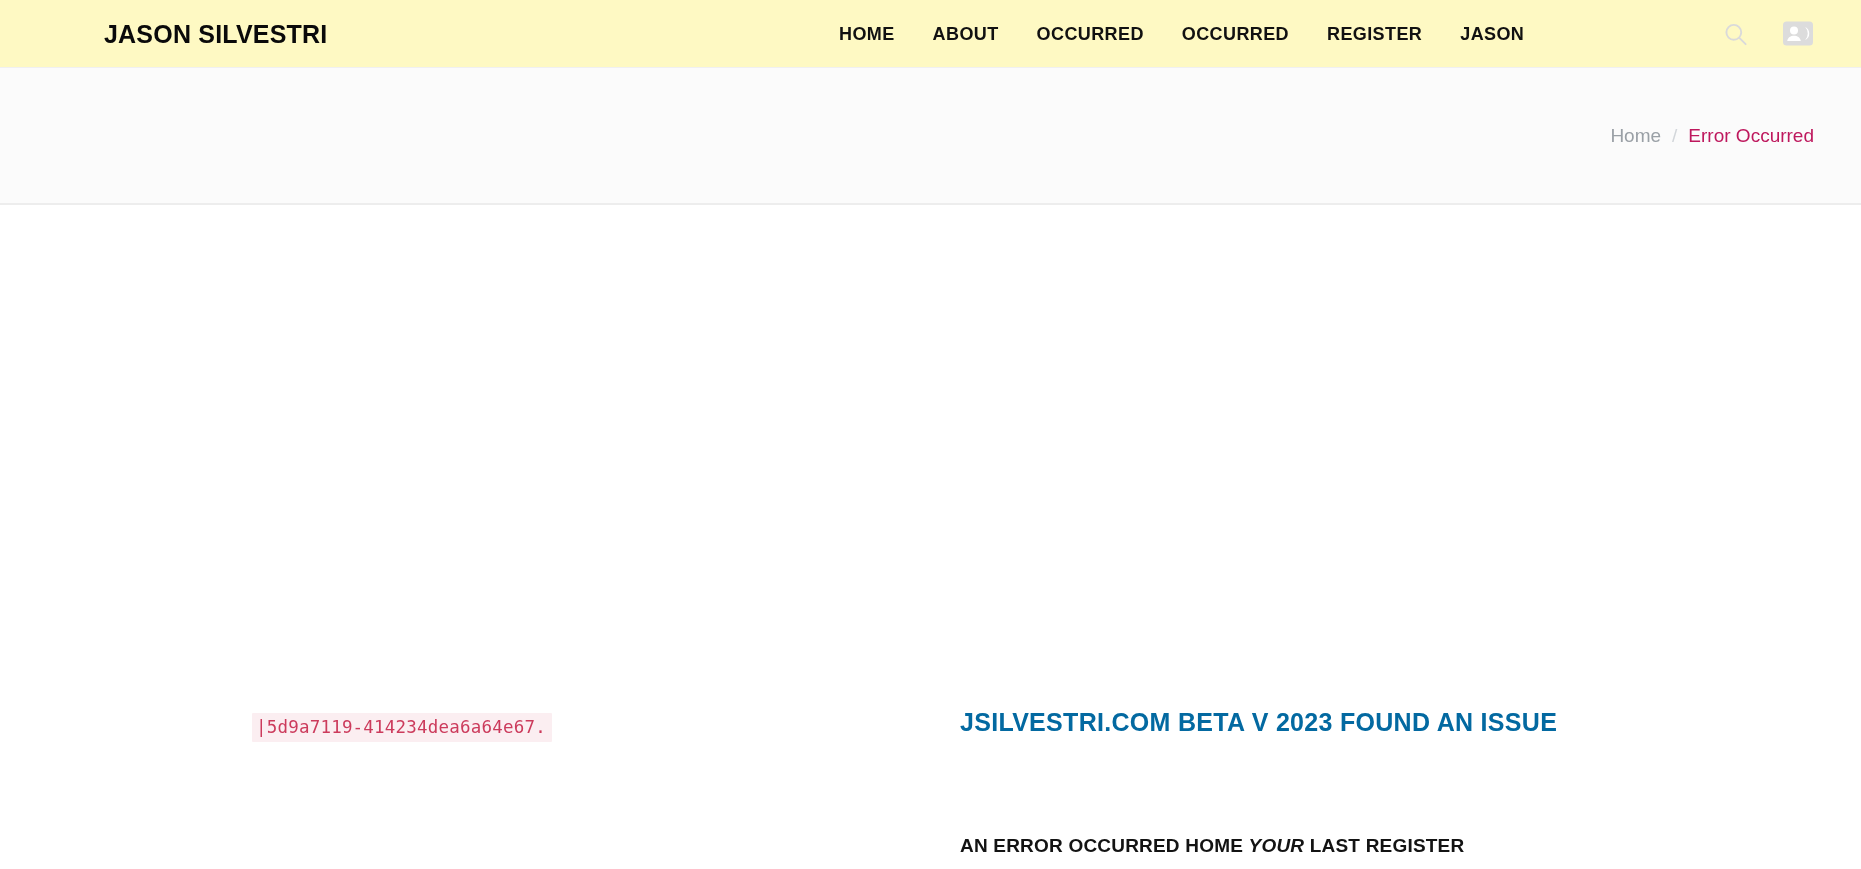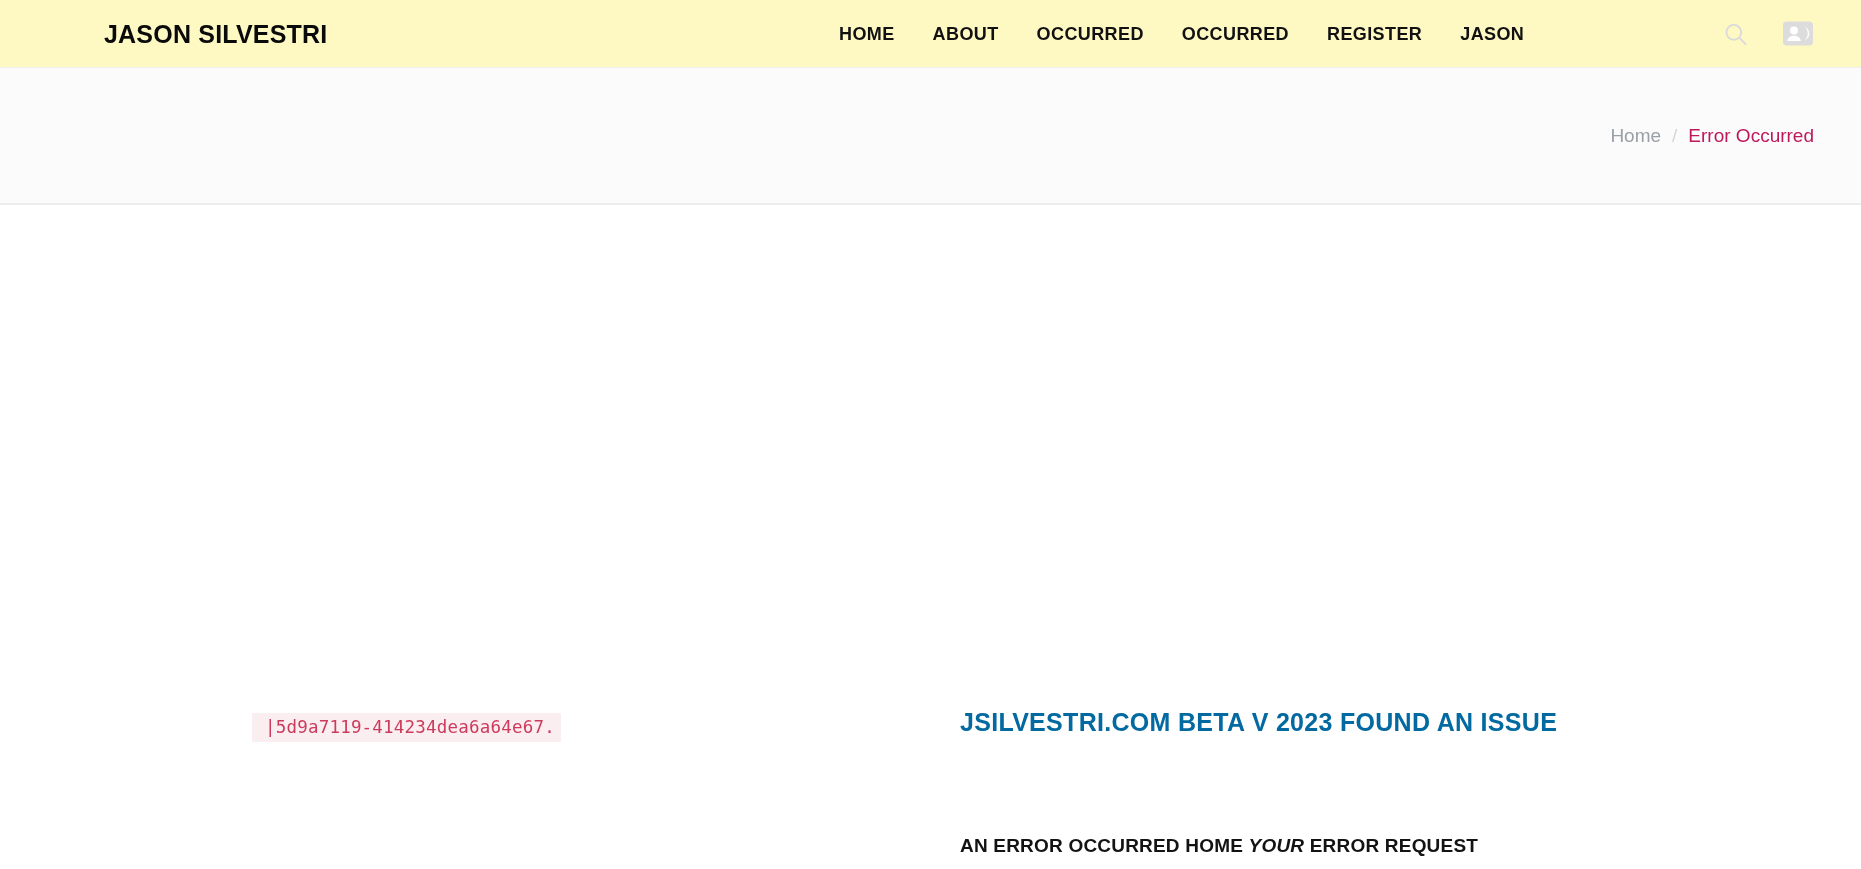--- a/index.html
+++ b/index.html
@@ -122,21 +122,21 @@
 
   .error-code {
     position: absolute;
     left: 252px;
     top: 508px;
     background: #fbeef1;
     color: #cc3b5c;
     font-family: "DejaVu Sans Mono", "Liberation Mono", monospace;
     font-size: 17.5px;
     letter-spacing: 0.2px;
-    padding: 4px 6px 5px 13px;
+    padding: 4px 6px 5px 4px;
     white-space: nowrap;
     border-radius: 1px;
   }
 
   .error-heading {
     position: absolute;
     left: 960px;
     top: 503px;
     font-size: 25px;
     font-weight: 700;
@@ -205,16 +205,16 @@
 
 <main class="content">
 
   <div class="col-left">
     <code class="error-code">|5d9a7119-414234dea6a64e67.</code>
   </div>
 
   <h2 class="error-heading">JSILVESTRI.COM BETA V 2023 FOUND AN ISSUE</h2>
 
   <h3 class="error-subheading">
-    <span>AN ERROR OCCURRED HOME </span><em>YOUR</em><span> ERROR REQUEST</span>
+    <span>AN ERROR OCCURRED HOME </span><em>YOUR</em><span> LAST REGISTER</span>
   </h3>
 
 </main>
 
 </body></html>

